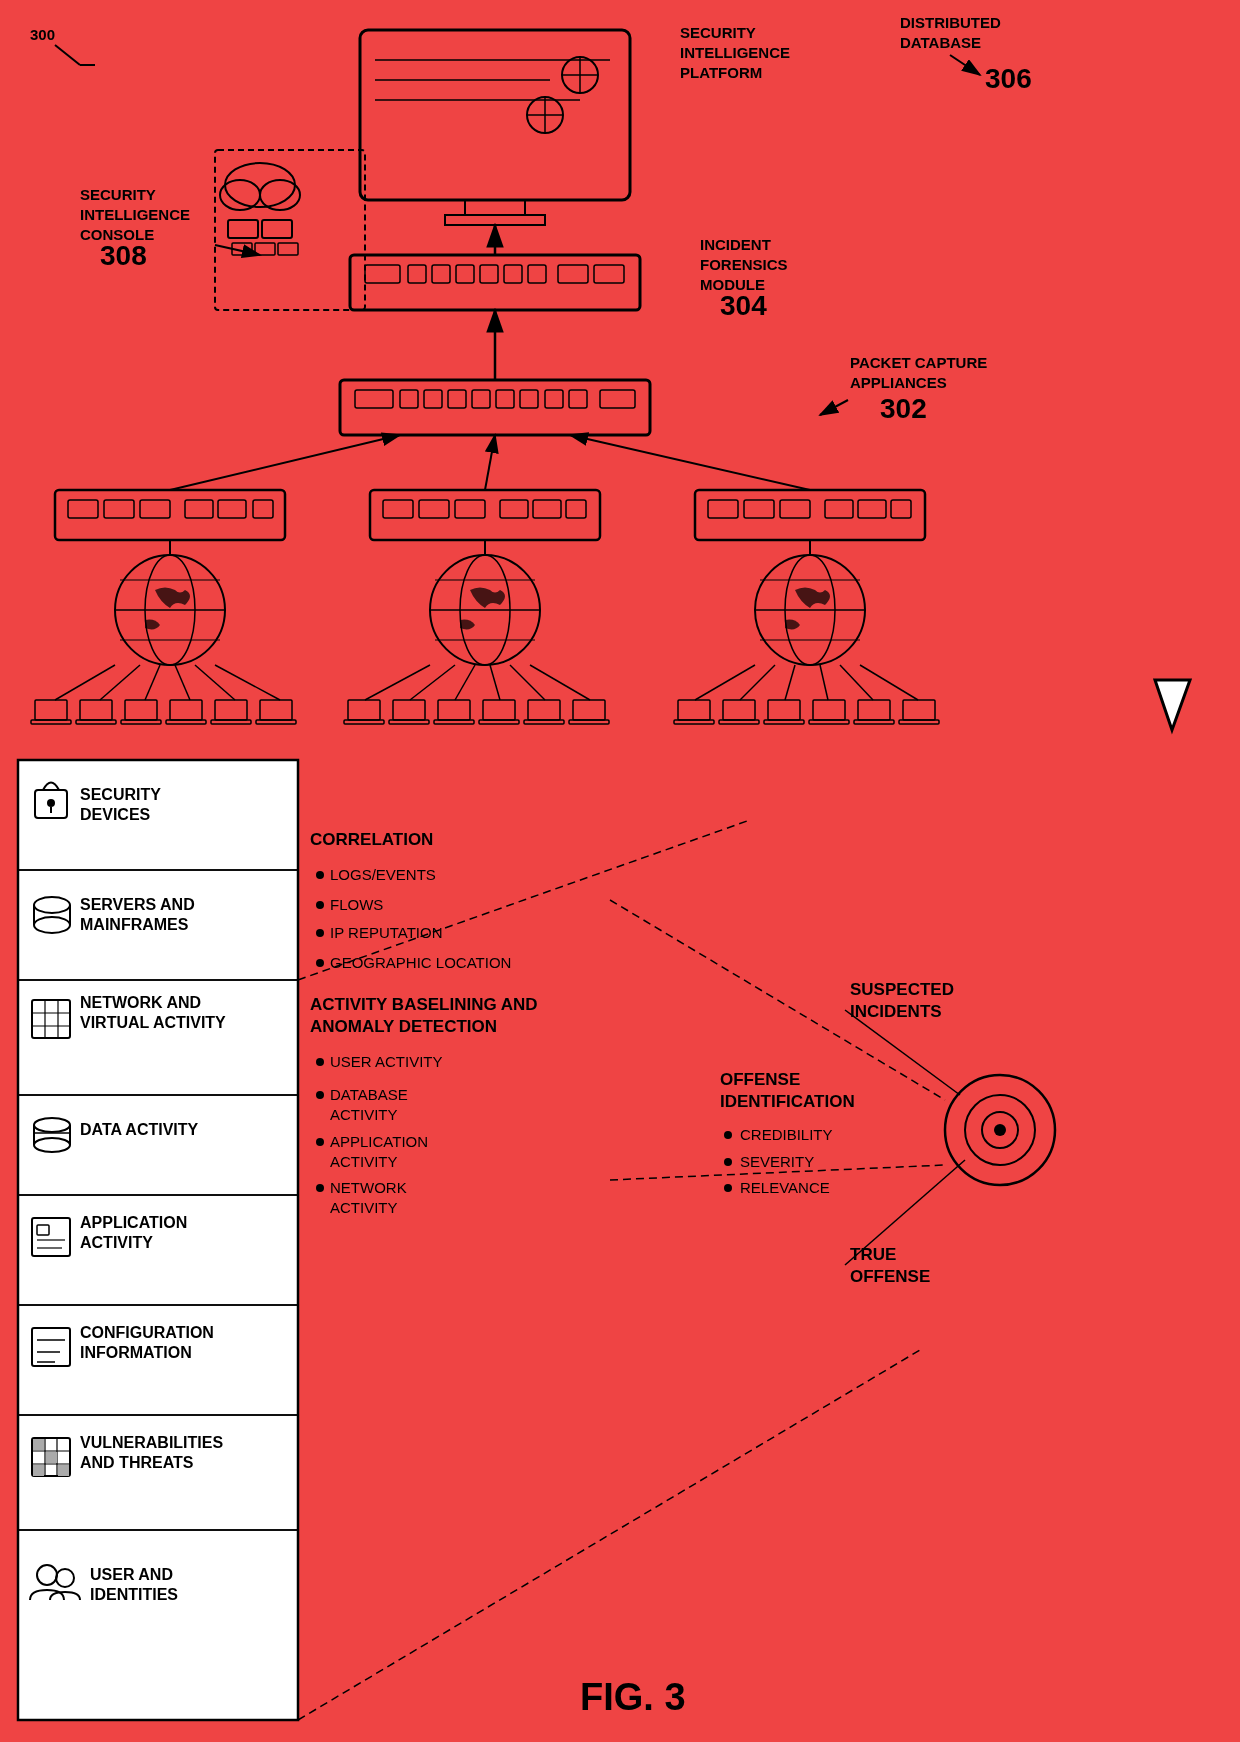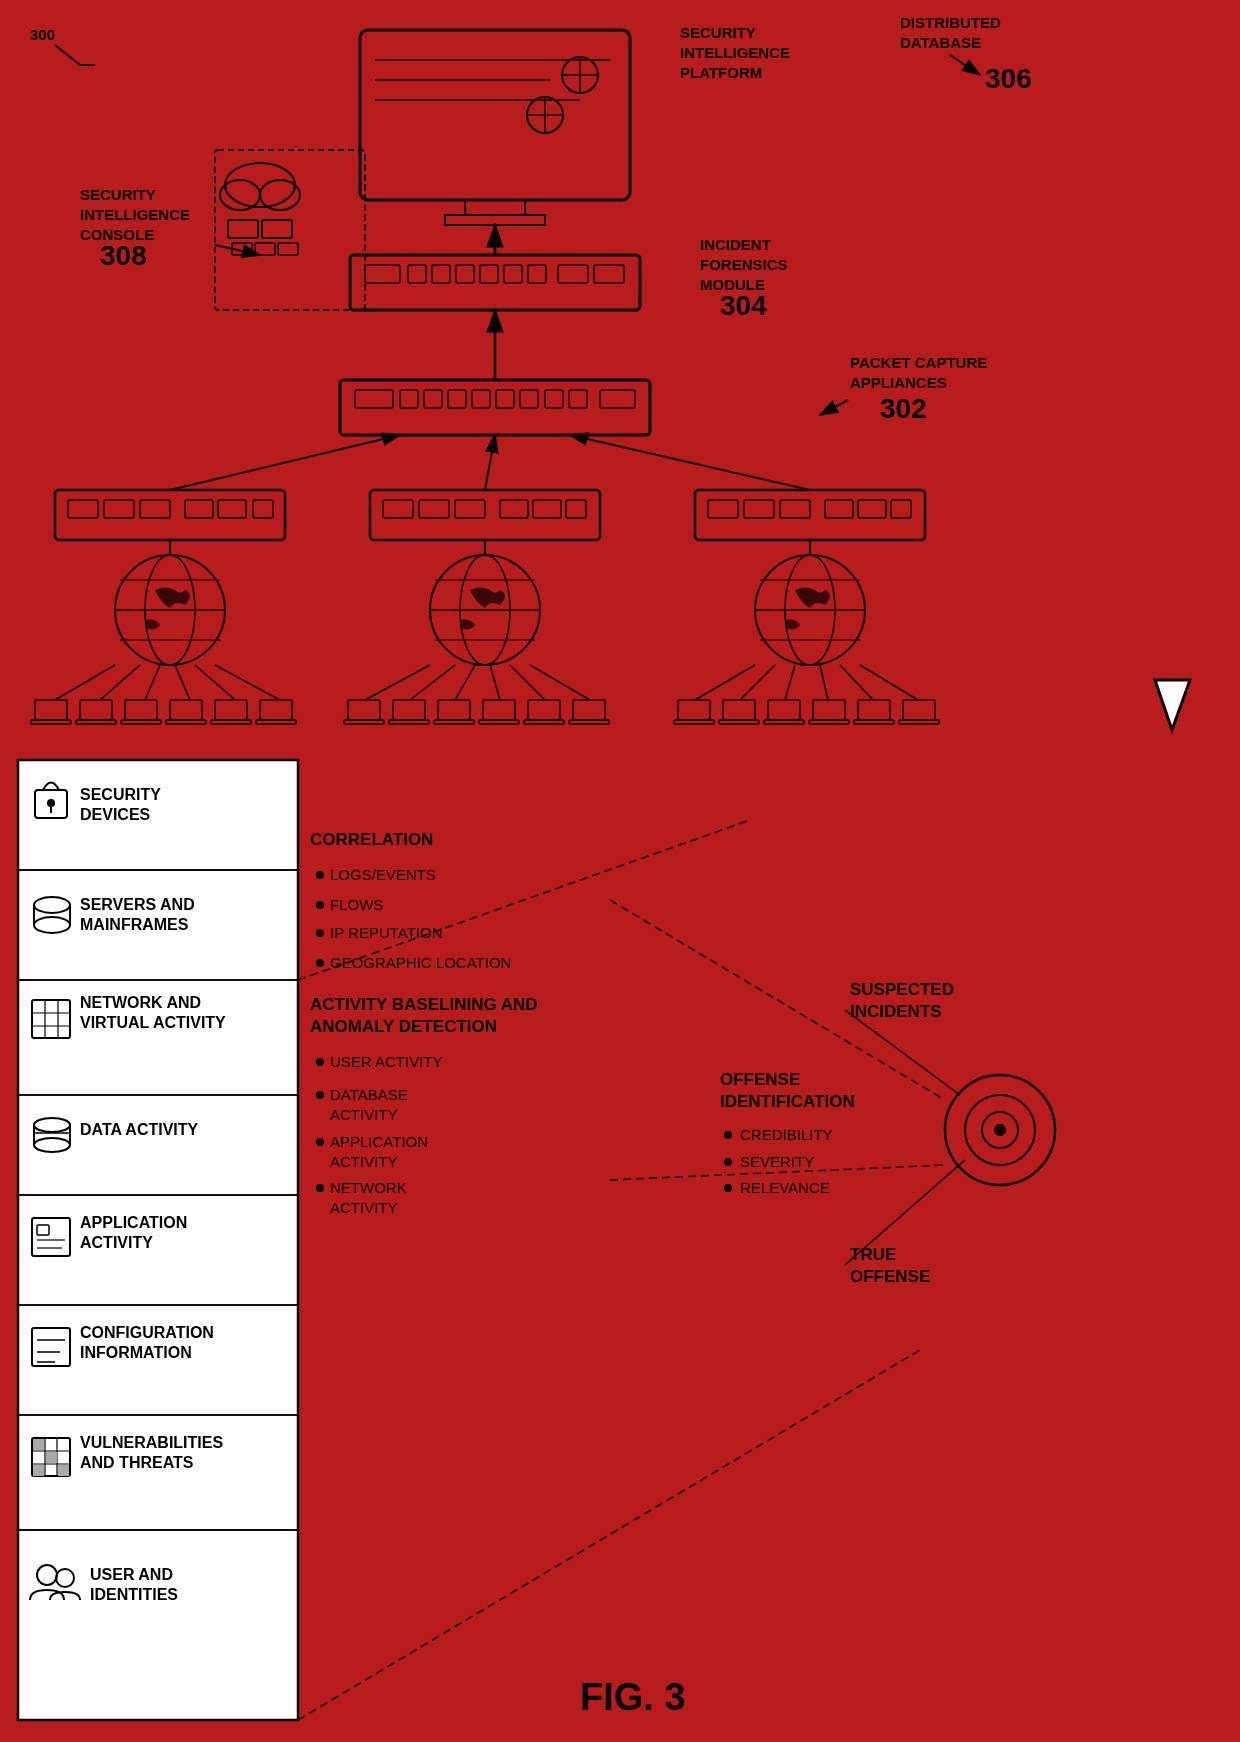--- a/index.html
+++ b/index.html
@@ -8,21 +8,21 @@
       font-family: Arial, sans-serif;
       width: 1240px;
       height: 1742px;
       overflow: hidden;
       position: relative;
     }
     .diagram-container {
       width: 1240px;
       height: 1742px;
       position: relative;
-      background: #b91c1c;
+      background: #ef4444;
     }
     svg.main-diagram {
       width: 1240px;
       height: 1742px;
       position: absolute;
       top: 0; left: 0;
     }
     .label-text {
       font-family: Arial, sans-serif;
       font-size: 15px;

